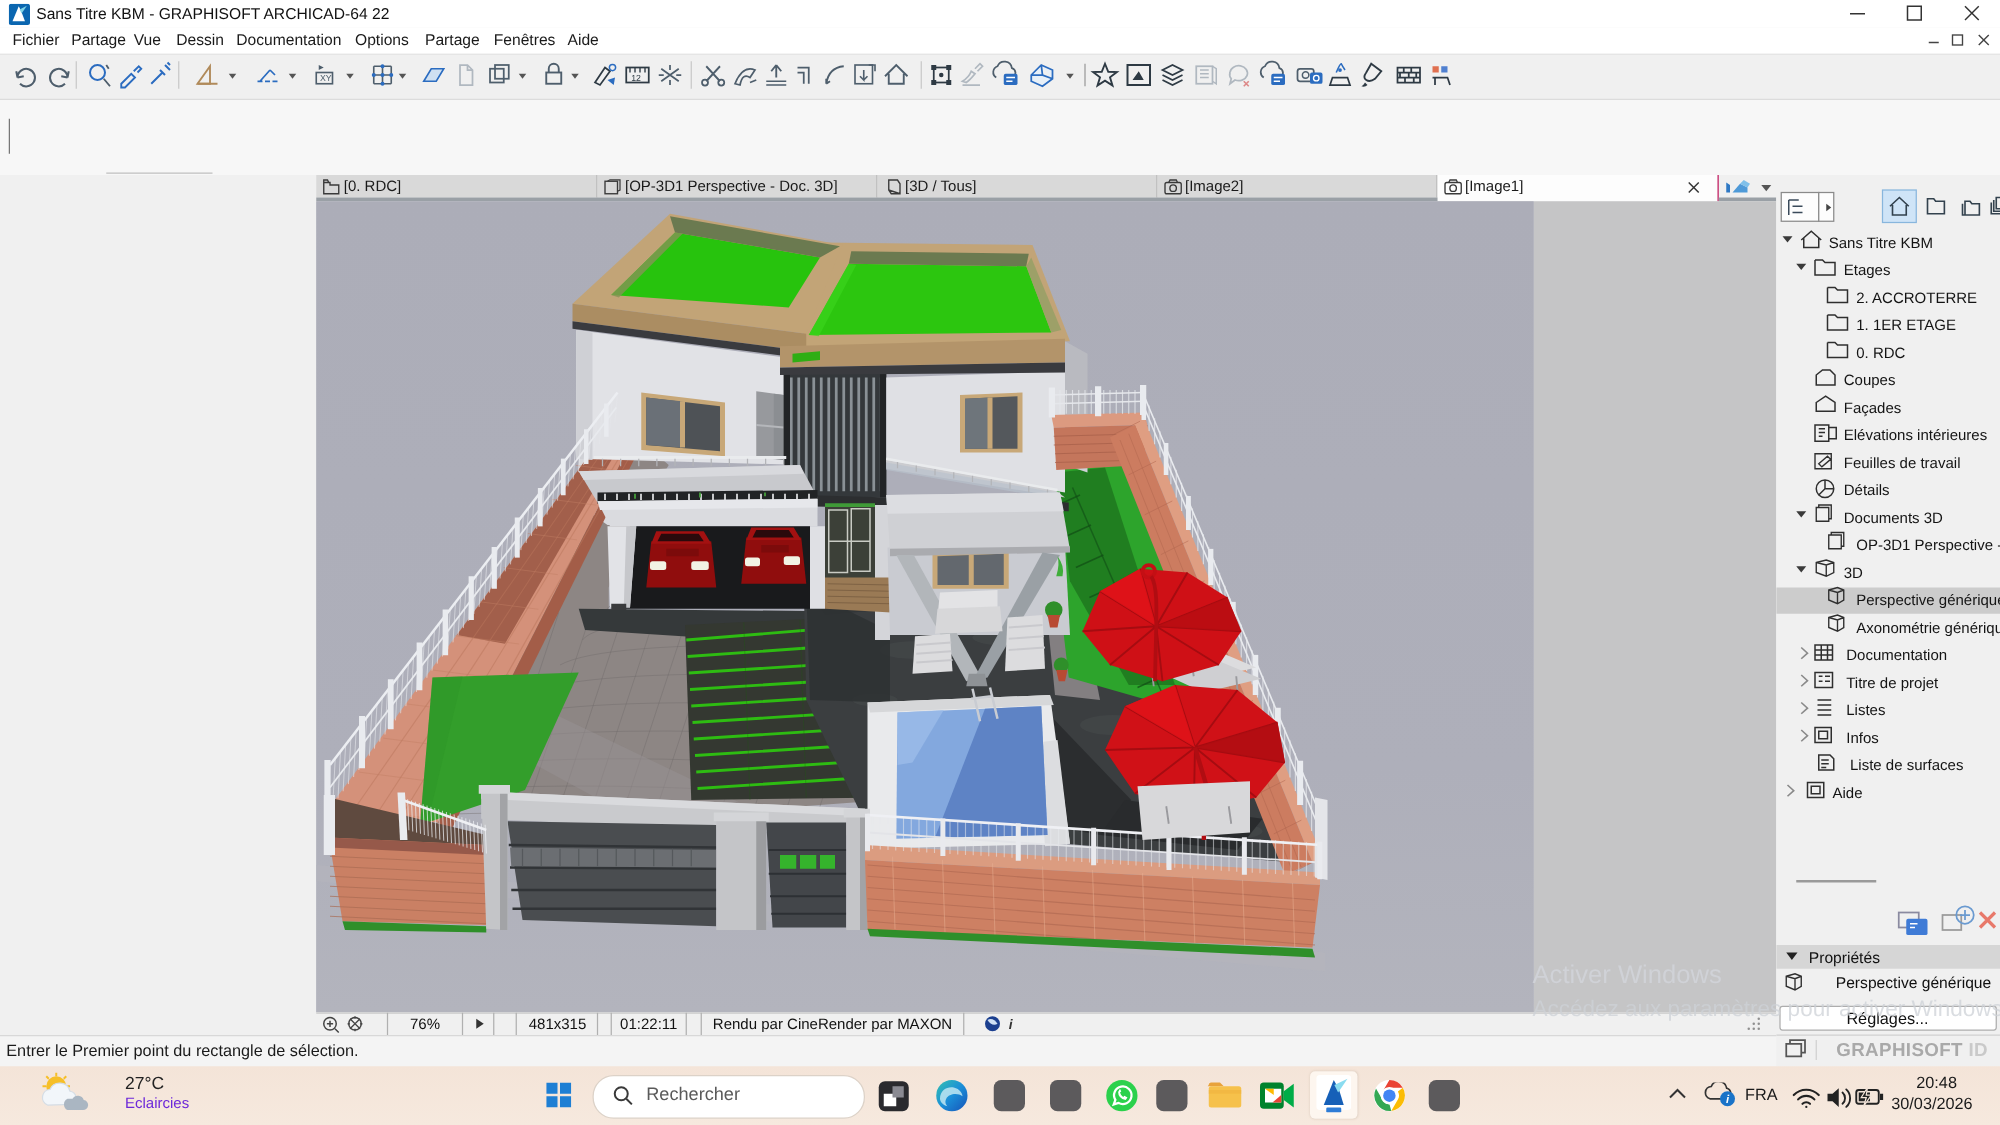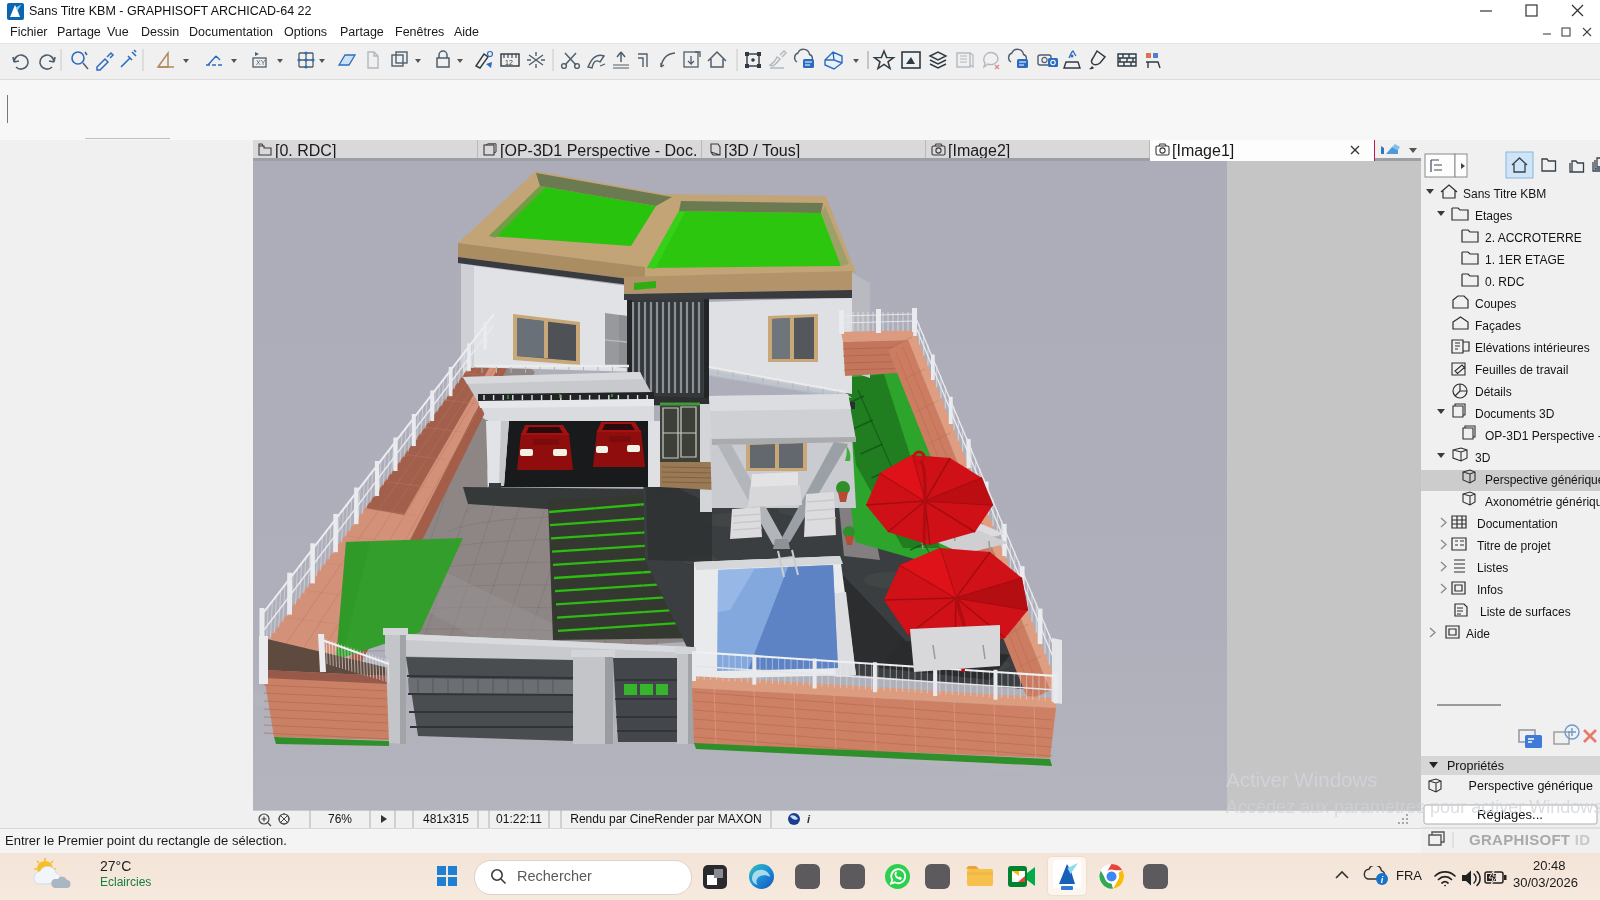--- a/index.html
+++ b/index.html
@@ -8,21 +8,21 @@
   #stage{position:relative;width:1600px;height:900px;background:#f0f0f0;}
   
   #titlebar{left:0;top:0;width:1600px;height:22px;background:#ffffff;}
   #titletext{left:29px;top:4px;font-size:12.5px;color:#111;}
   #menubar{left:0;top:22px;width:1600px;height:21px;background:#ffffff;}
   .menuitem{position:absolute;top:25px;font-size:12.5px;color:#1a1a1a;}
   #toolbar{left:0;top:43px;width:1600px;height:35px;background:#f0f0f0;border-top:1px solid #e5e5e5;border-bottom:1px solid #dcdcdc;}
   #midband{left:0;top:80px;width:1600px;height:60px;background:#f7f7f7;}
   
   #tabstrip{left:0;top:140px;width:1600px;height:21px;background:#f0f0f0;}
-  .tab{position:absolute;top:140px;height:18px;background:#d9d9d9;border-right:1px solid #b9b9b9;font-size:16px;color:#1a1a1a;}
+  .tab{position:absolute;top:140px;height:18px;background:#d9d9d9;border-right:1px solid #b9b9b9;font-size:12px;color:#1a1a1a;}
   .tab .lbl{position:absolute;left:22px;top:2px;}
   .tabband{position:absolute;top:158px;height:3px;background:#9aa0a6;}
   
   #viewport{left:253px;top:161px;width:974px;height:649px;background:#adaeb9;overflow:hidden;}
   #vpbottom{left:253px;top:810px;width:1168px;height:18px;background:#f0f0f0;border-top:1px solid #c9c9c9;font-size:12px;color:#1a1a1a;}
   #statusbar{left:0;top:828px;width:1600px;height:25px;background:#f4f4f4;border-top:1px solid #d8d8d8;}
   
   #rightpanel{left:1421px;top:140px;width:179px;height:713px;background:#f0f0f0;}
   .treerow{position:absolute;font-size:12px;color:#141414;white-space:nowrap;}
   
@@ -702,21 +702,21 @@
 
   <div class="abs" id="taskbar"></div>
 
   <svg class="abs" style="left:30px;top:858px" width="52" height="36" viewBox="0 0 52 36">
     <circle cx="15" cy="11" r="8" fill="#f6bf28"></circle>
     <path d="M15 0 v3 M15 19 v3 M4 11 h3 M23 11 h3 M7 3 l2 2 M23 3 l-2 2" stroke="#f6bf28" stroke-width="1.6"></path>
     <path d="M8 26 a6.5 6.5 0 0 1 2 -12.5 a8.5 8.5 0 0 1 16 1.5 a5.5 5.5 0 0 1 1.5 10.5 z" fill="#f2f6fa" stroke="#d5dde5" stroke-width="1"></path>
     <path d="M28 21 a5 5 0 0 1 9 1 a4 4 0 0 1 -1 8 h-12 a5 5 0 0 1 0 -9 z" fill="#aab6c2"></path>
   </svg>
   <div class="abs" style="left:100px;top:858px;font-size:14px;color:#222">27°C</div>
-  <div class="abs" style="left:100px;top:875px;font-size:12px;color:#15803d">Eclaircies</div>
+  <div class="abs" style="left:100px;top:875px;font-size:12px;color:#6d28d9">Eclaircies</div>
 
   <svg class="abs" style="left:437px;top:866px" width="20" height="20" viewBox="0 0 20 20">
     <rect x="0" y="0" width="9" height="9" fill="#1e7fd4"></rect>
       <rect x="11" y="0" width="9" height="9" fill="#1e7fd4"></rect>
     <rect x="0" y="11" width="9" height="9" fill="#1e7fd4"></rect>
       <rect x="11" y="11" width="9" height="9" fill="#1e7fd4"></rect>
   </svg>
 
   <div class="abs" style="left:474px;top:860px;width:216px;height:33px;background:#ffffff;border:1px solid #dcd2c8;border-radius:17px;"></div>
   <svg class="abs" style="left:490px;top:868px" width="17" height="17" viewBox="0 0 17 17">

